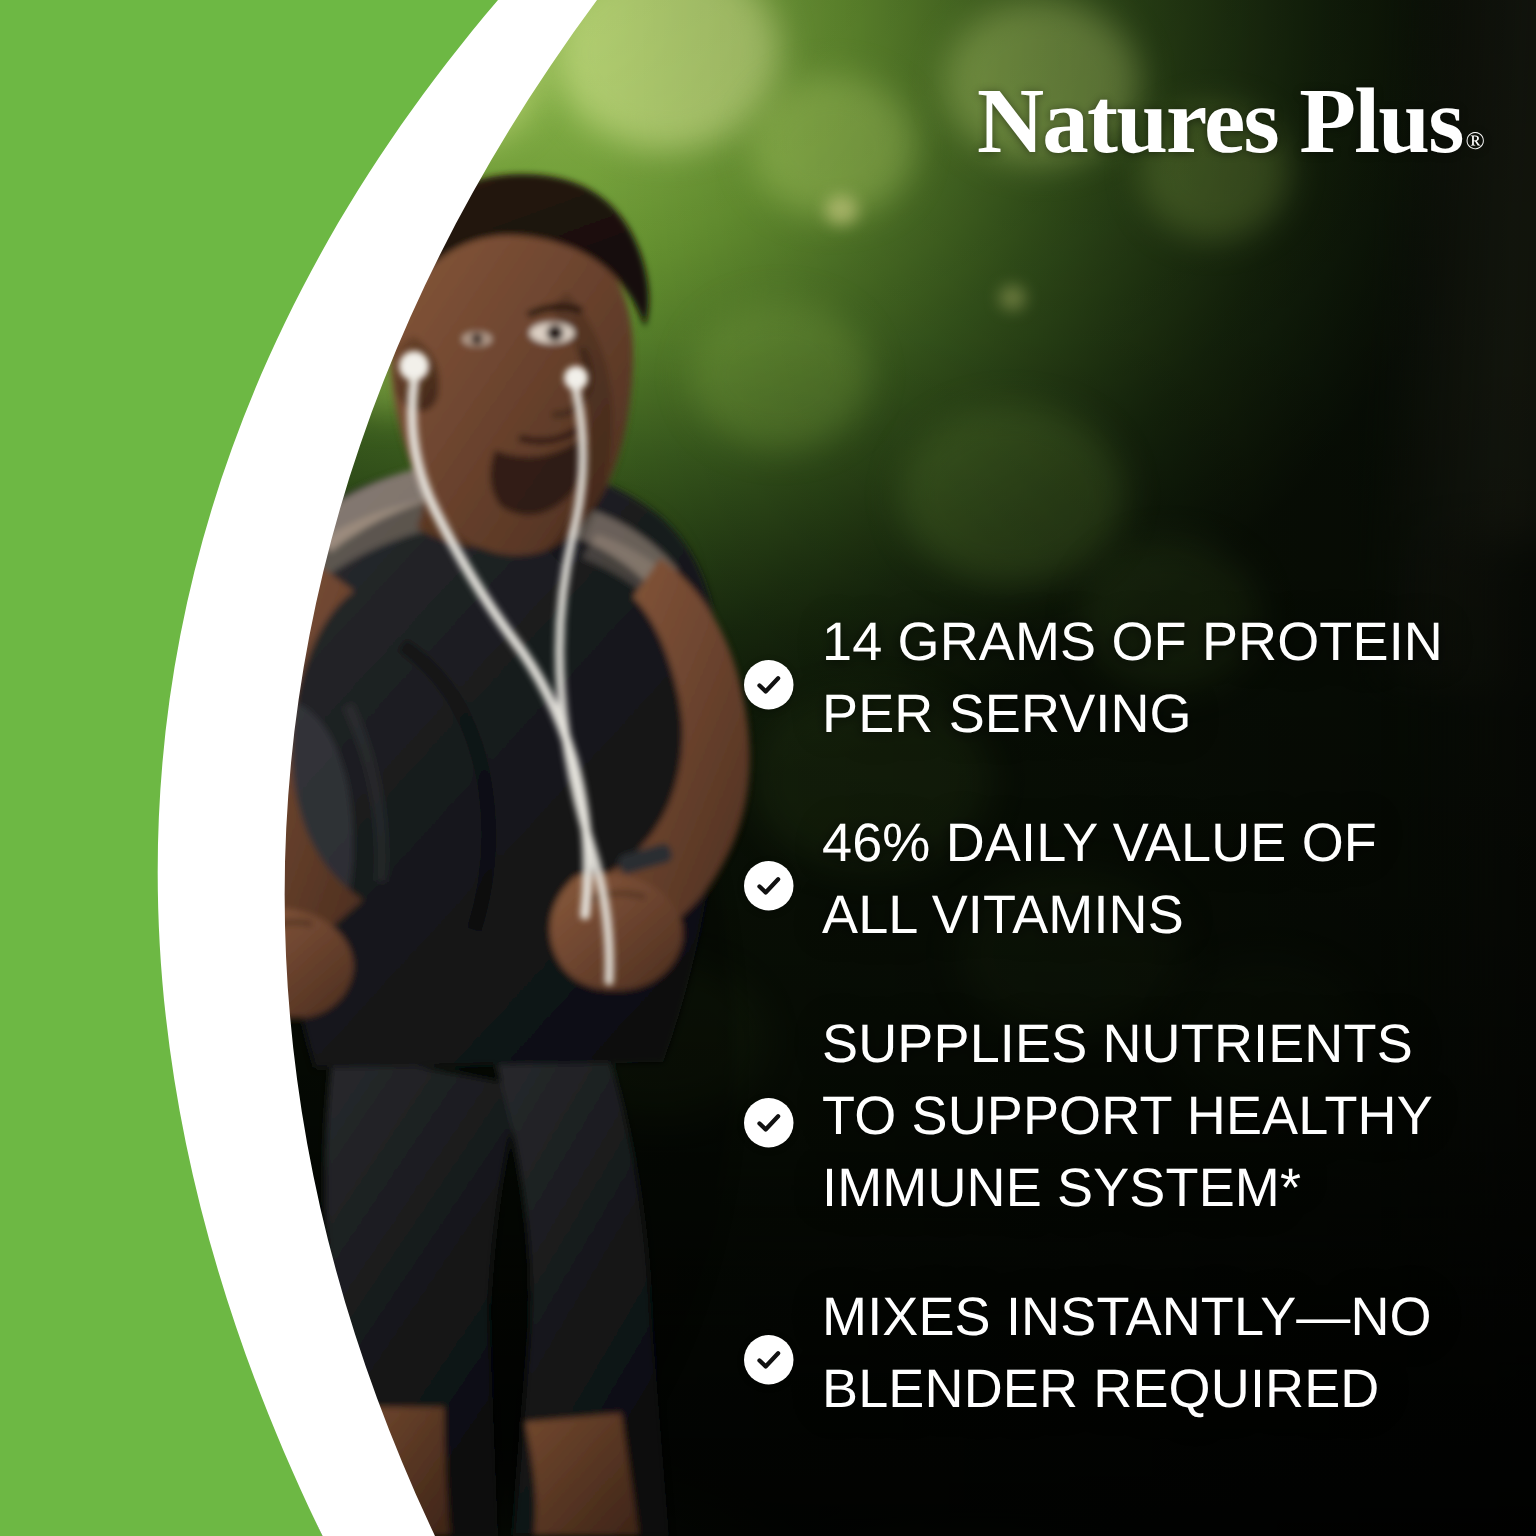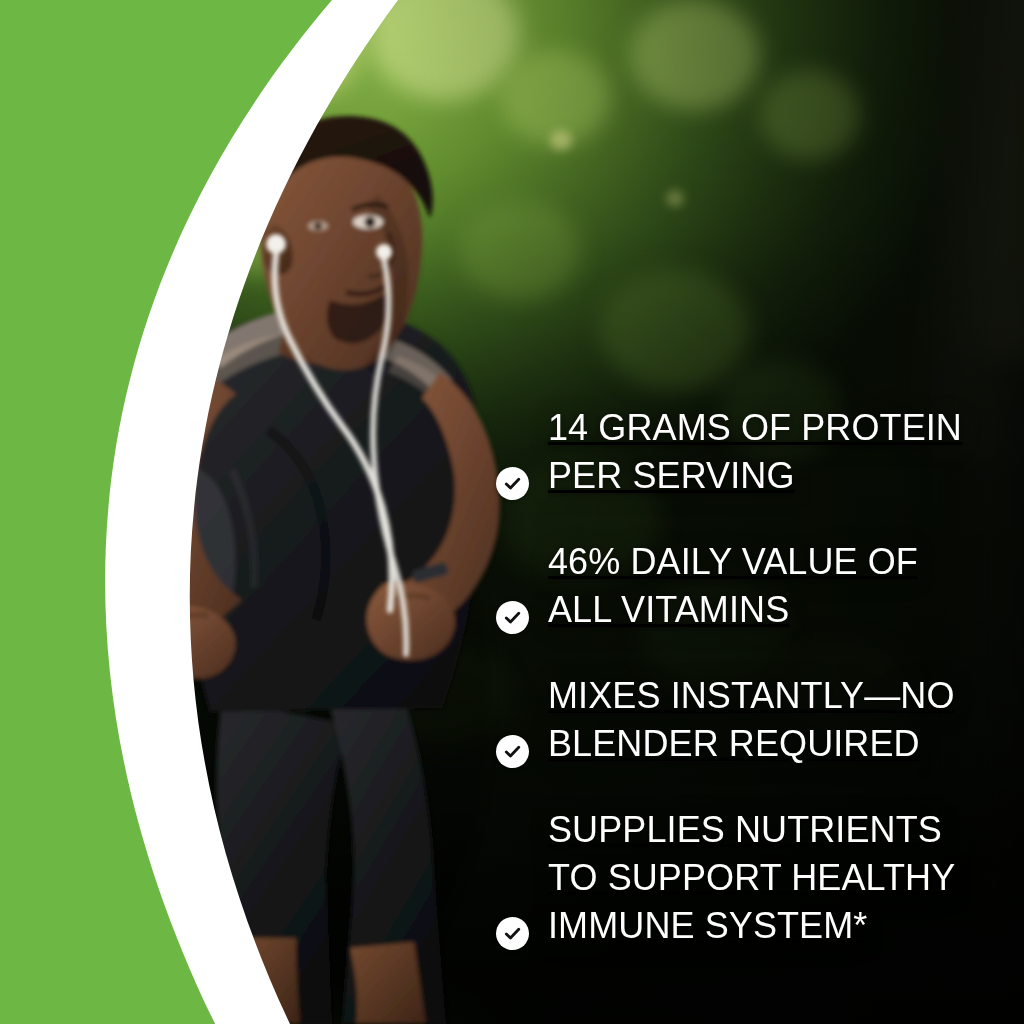--- a/index.html
+++ b/index.html
@@ -81,23 +81,22 @@
     font-size:17px; font-weight:400; line-height:1;
     position:relative; top:-2px; left:2px; letter-spacing:0;
   }
 
   
   .bullets{
     position:absolute; left:496px; top:404px; width:500px;
   }
   .bullet{
     position:relative;
-    display:flex; align-items:flex-end;
+    display:flex; align-items:center;
     margin-bottom:38px;
-    text-decoration:underline;
   }
   .bullet:last-child{ margin-bottom:0; }
 
   .check{
     flex:0 0 auto;
     width:33px; height:33px; border-radius:50%;
     background:#ffffff;
     display:flex; align-items:center; justify-content:center;
     margin-top:9px;
     box-shadow:0 1px 4px rgba(0,0,0,0.35);
@@ -291,20 +290,24 @@
 
   <svg class="brandwrap" viewBox="0 0 1024 1024" preserveAspectRatio="none" aria-hidden="true">
 
     <path d="M0 0 L332 0 C150 190 6 420 0 1024 L0 1024 Z" fill="#6DB844"></path>
     <path d="M0 0 L332 0 C176 182 36 430 30 1024 L0 1024 Z" fill="#6DB844"></path>
     <path d="M0 1024 L215 1024 C40 640 110 300 332 0 L0 0 Z" fill="#6DB844"></path>
 
     <path d="M332 0 C88 286 28 640 215 1024 L290 1024 C118 660 176 300 398 0 Z" fill="#FFFFFF"></path>
   </svg>
 
+  <div class="logo">
+    <span>Natures Plus</span>
+      <span class="reg">®</span>
+  </div>
 
   <div class="bullets">
 
     <div class="bullet">
       <span class="check">
         <svg viewBox="0 0 24 24" aria-hidden="true">
             <path d="M4.2 12.6 L9.4 17.6 L19.9 6.6" fill="none" stroke="#111111" stroke-width="3.6" stroke-linecap="round" stroke-linejoin="round"></path>
           </svg>
       </span>
       <span class="btext">14 GRAMS OF PROTEIN
@@ -312,38 +315,38 @@
     </div>
 
     <div class="bullet">
       <span class="check">
         <svg viewBox="0 0 24 24" aria-hidden="true">
             <path d="M4.2 12.6 L9.4 17.6 L19.9 6.6" fill="none" stroke="#111111" stroke-width="3.6" stroke-linecap="round" stroke-linejoin="round"></path>
           </svg>
       </span>
       <span class="btext">46% DAILY VALUE OF
 ALL VITAMINS</span>
-    </div>
-
-    <div class="bullet">
-      <span class="check">
-        <svg viewBox="0 0 24 24" aria-hidden="true">
-            <path d="M4.2 12.6 L9.4 17.6 L19.9 6.6" fill="none" stroke="#111111" stroke-width="3.6" stroke-linecap="round" stroke-linejoin="round"></path>
-          </svg>
-      </span>
-      <span class="btext">MIXES INSTANTLY—NO
-BLENDER REQUIRED</span>
     </div>
 
     <div class="bullet">
       <span class="check">
         <svg viewBox="0 0 24 24" aria-hidden="true">
             <path d="M4.2 12.6 L9.4 17.6 L19.9 6.6" fill="none" stroke="#111111" stroke-width="3.6" stroke-linecap="round" stroke-linejoin="round"></path>
           </svg>
       </span>
       <span class="btext">SUPPLIES NUTRIENTS
 TO SUPPORT HEALTHY
 IMMUNE SYSTEM*</span>
     </div>
 
+    <div class="bullet">
+      <span class="check">
+        <svg viewBox="0 0 24 24" aria-hidden="true">
+            <path d="M4.2 12.6 L9.4 17.6 L19.9 6.6" fill="none" stroke="#111111" stroke-width="3.6" stroke-linecap="round" stroke-linejoin="round"></path>
+          </svg>
+      </span>
+      <span class="btext">MIXES INSTANTLY—NO
+BLENDER REQUIRED</span>
+    </div>
+
   </div>
 
 </div>
 
 </body></html>

